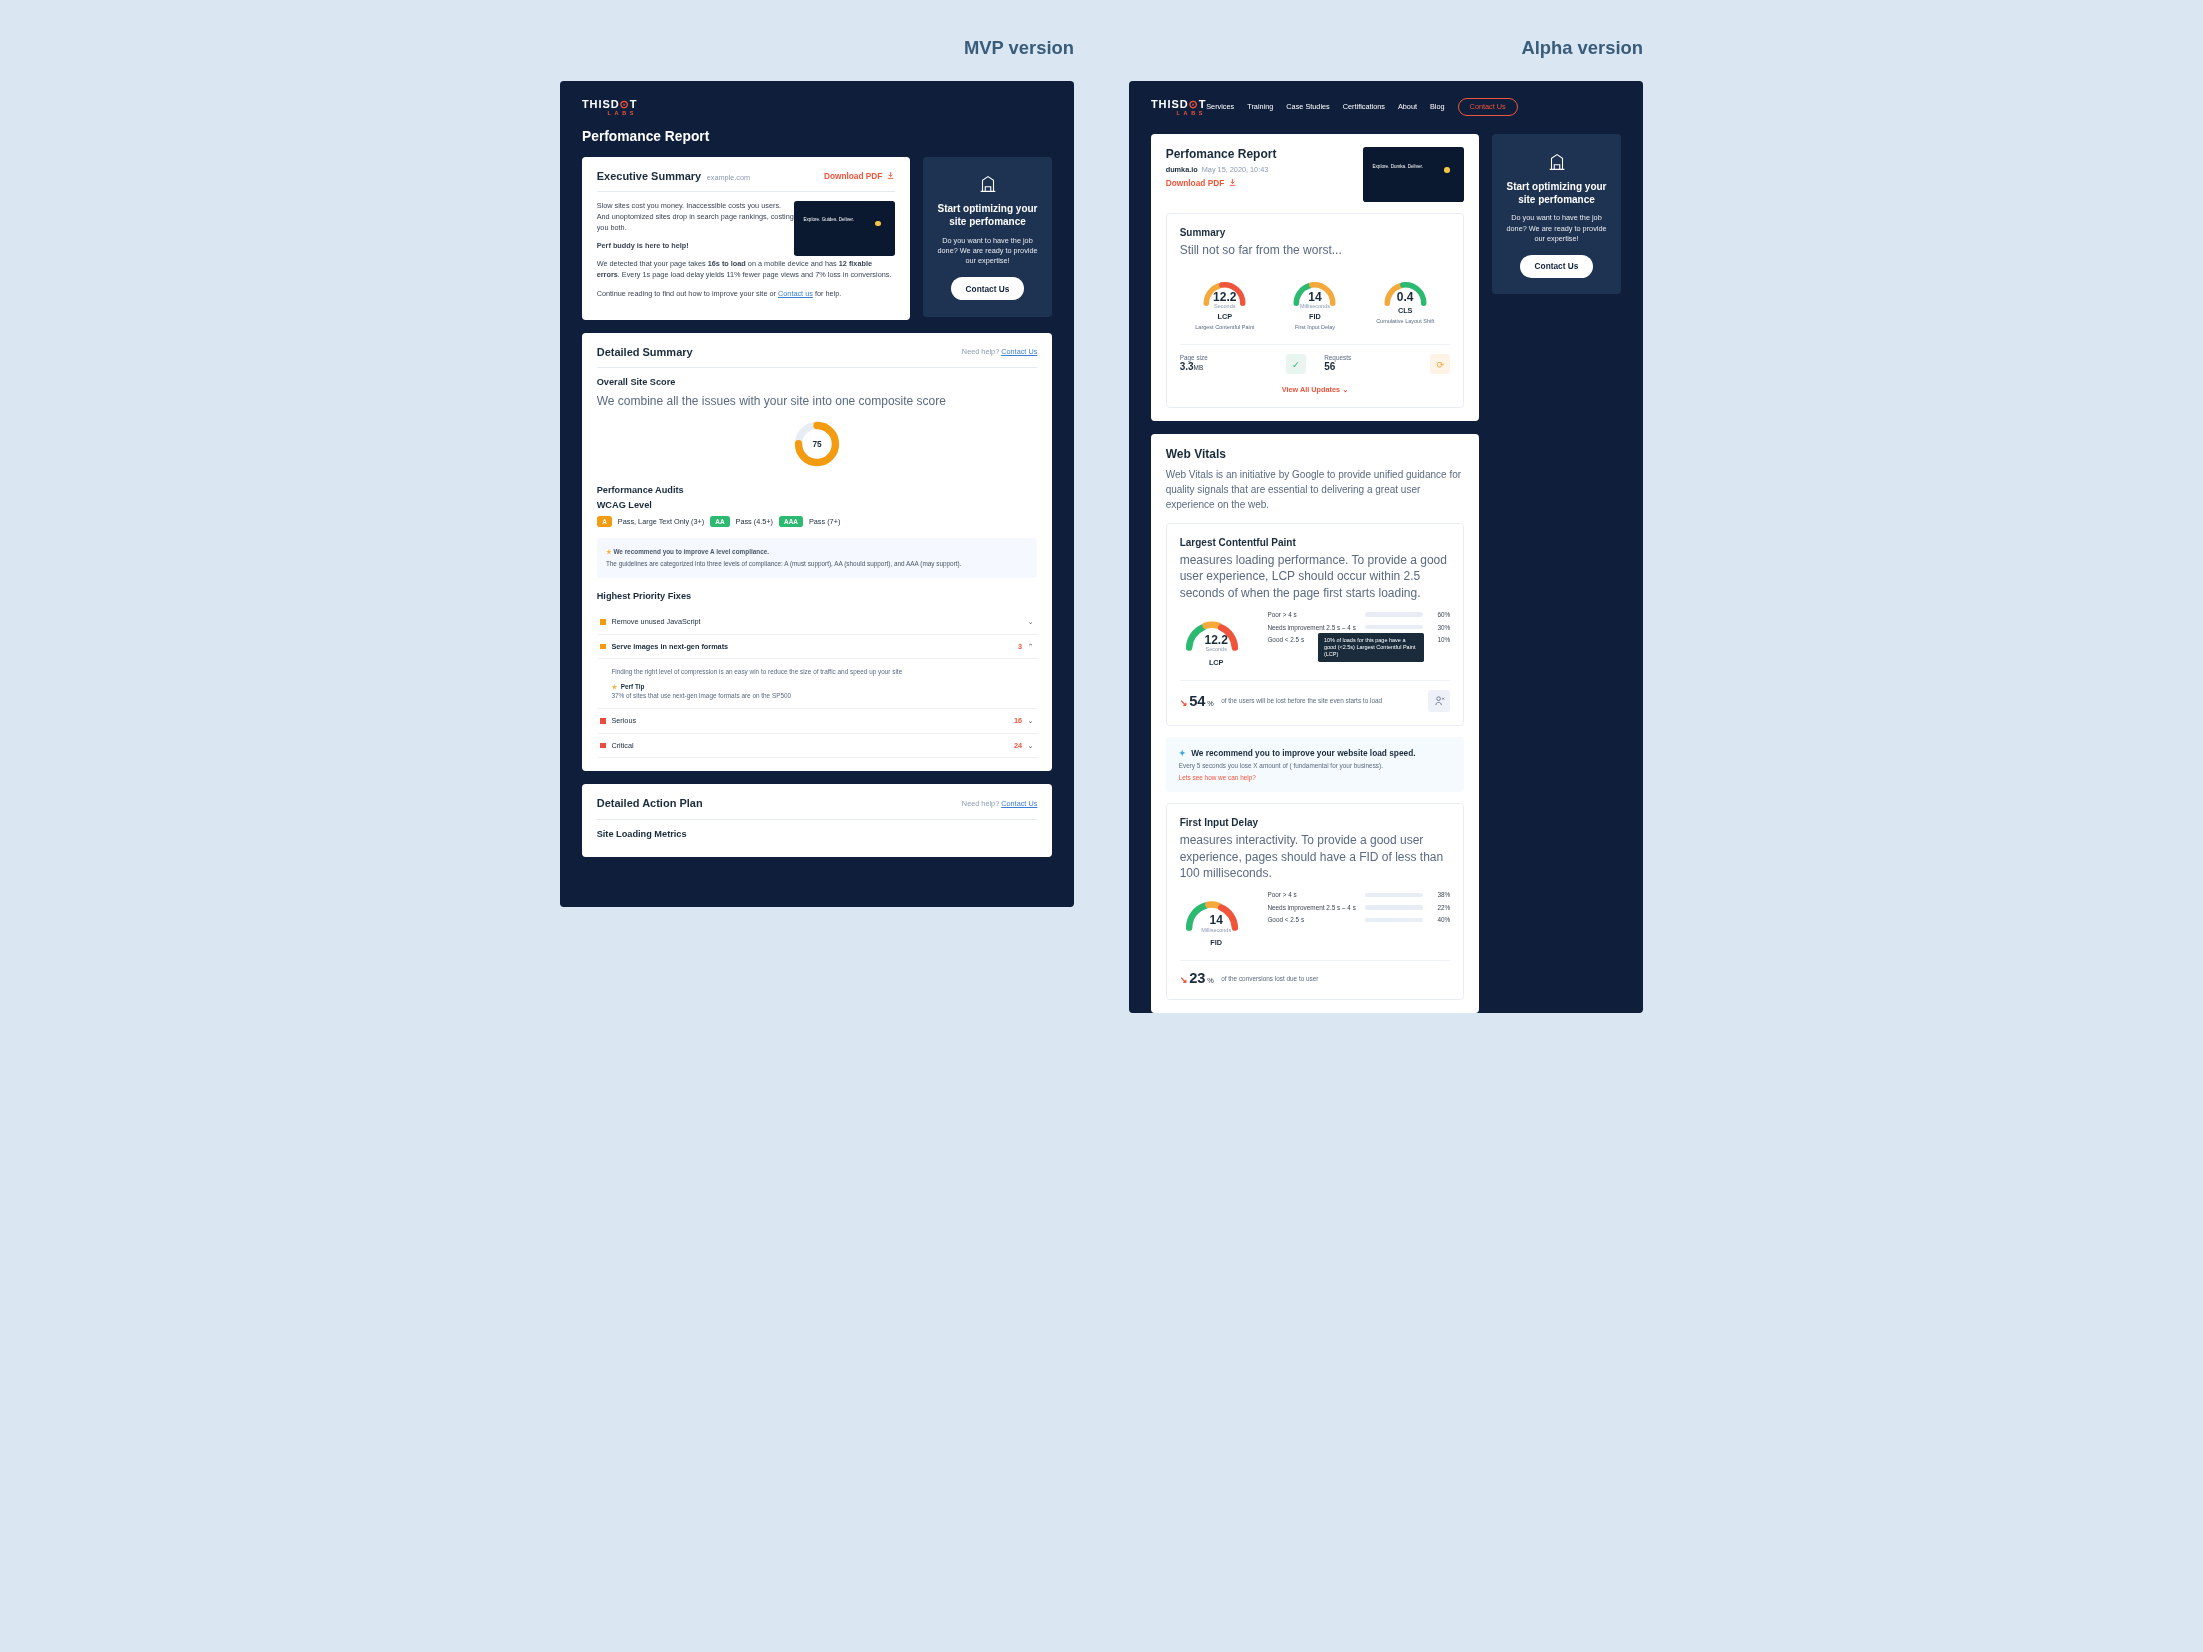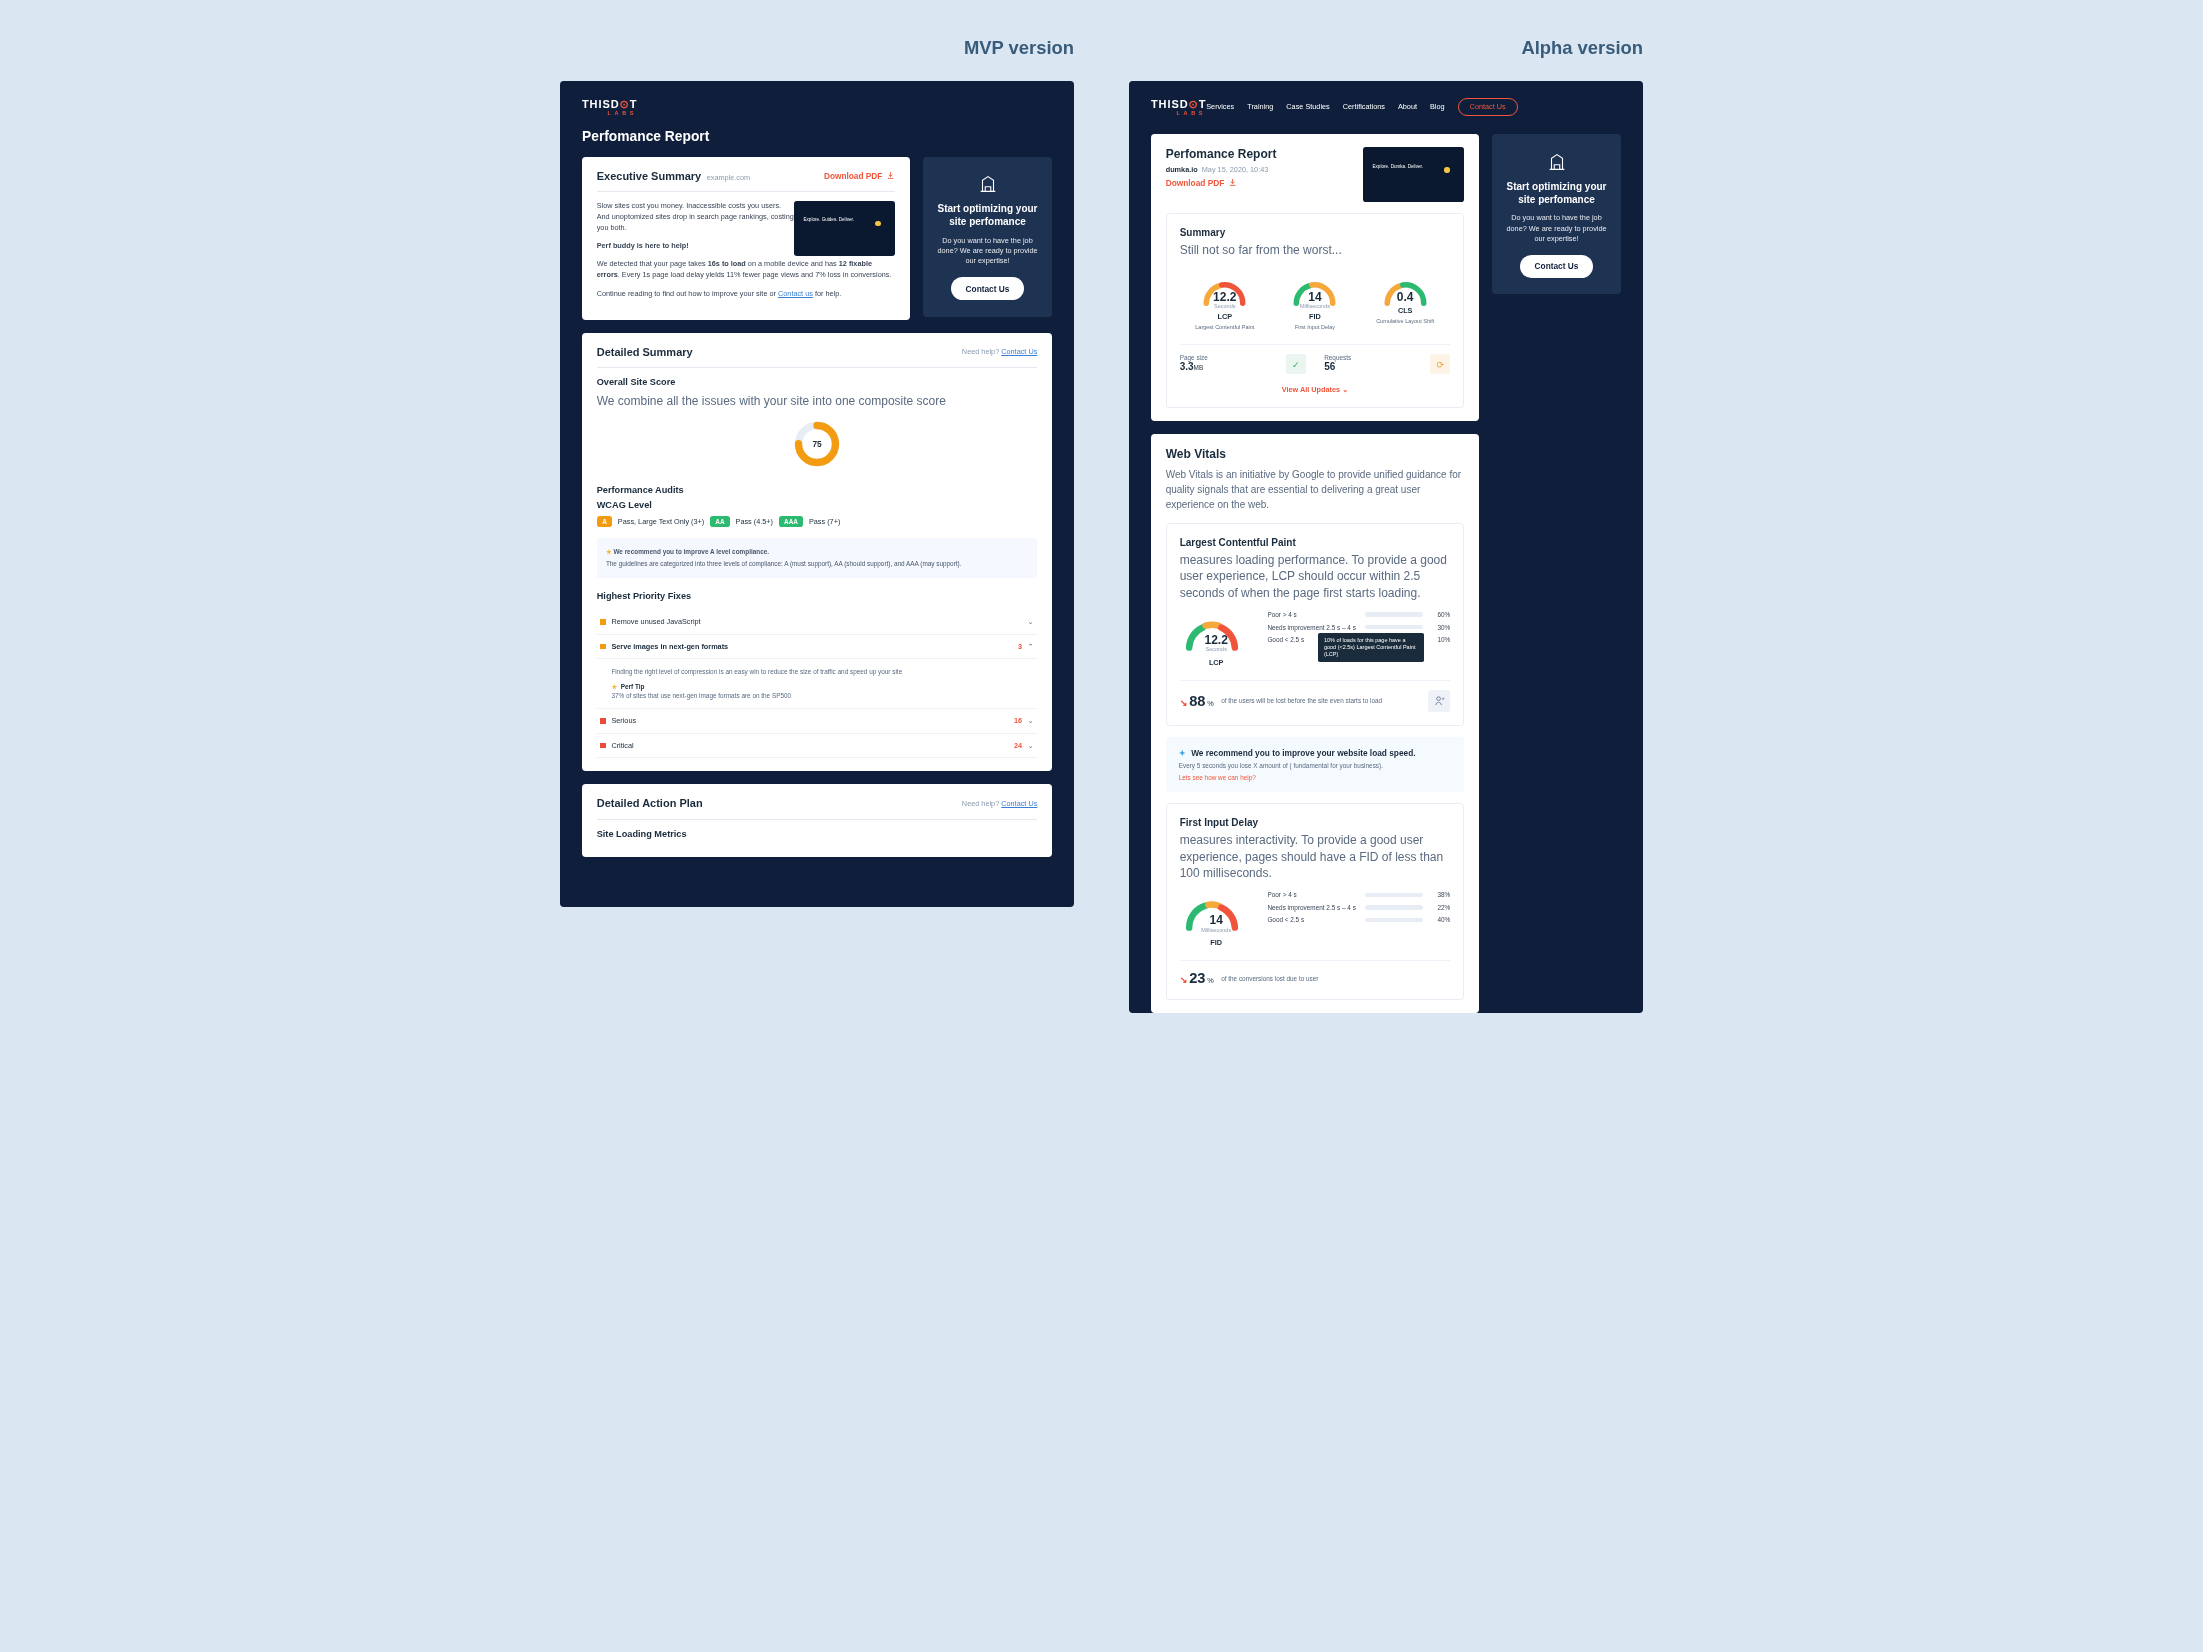--- a/index.html
+++ b/index.html
@@ -371,21 +371,21 @@
                     <div class="v-bar-row">
                       <span class="v-bar-label">Good &lt; 2.5 s</span>
                       <span class="v-bar-track"><span class="v-bar-fill" style="width:10%;background:#2cb970"></span></span>
                       <span class="v-bar-pct">10%</span>
                     </div>
                   </div>
             </div>
             <div class="v-footer">
               <div class="big-pct">
                     <span class="arr">↘</span>
-                    <span>88</span>
+                    <span>54</span>
                     <span class="sm">%</span>
                   </div>
               <div class="v-foot-text">of the users will be lost before the site even starts to load</div>
               <div class="foot-icon">
                     <svg width="11" height="11" viewBox="0 0 12 12">
                       <circle cx="5" cy="4" r="2" stroke="#6a7a90" fill="none"></circle>
                       <path d="M2 11c0-2 1.5-3 3-3s3 1 3 3M9 3l2 2M11 3l-2 2" stroke="#6a7a90" fill="none"></path>
                     </svg>
                   </div>
             </div>

